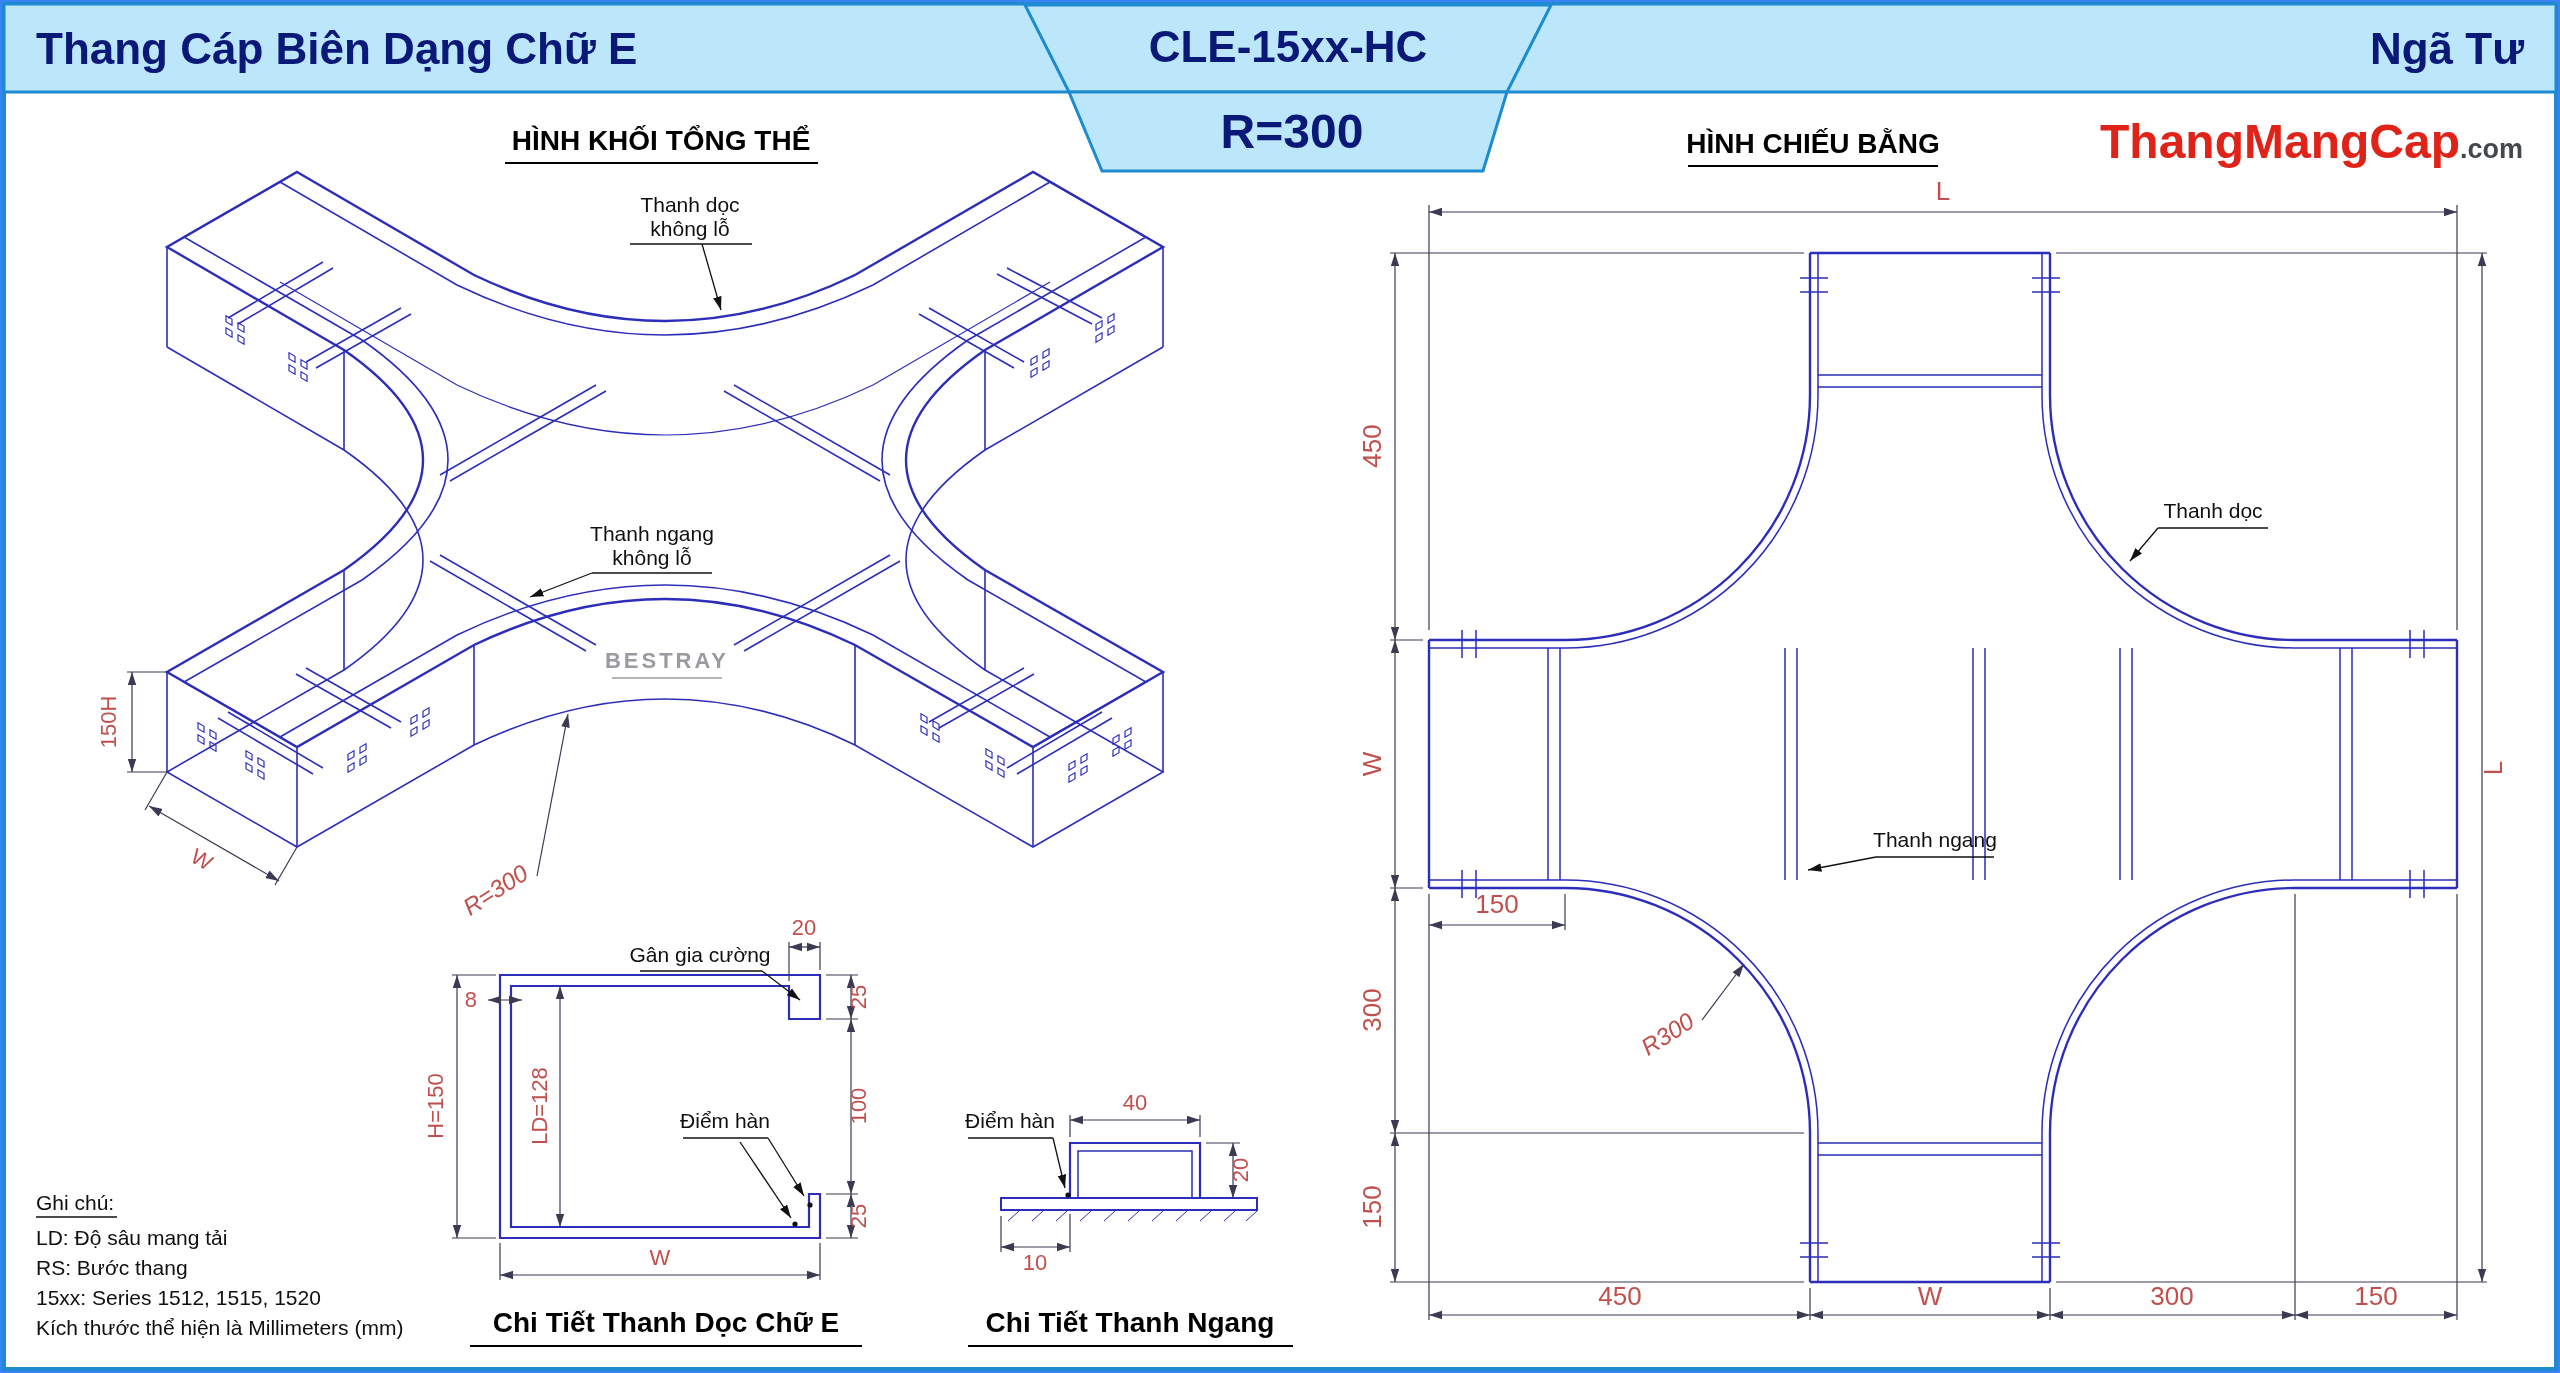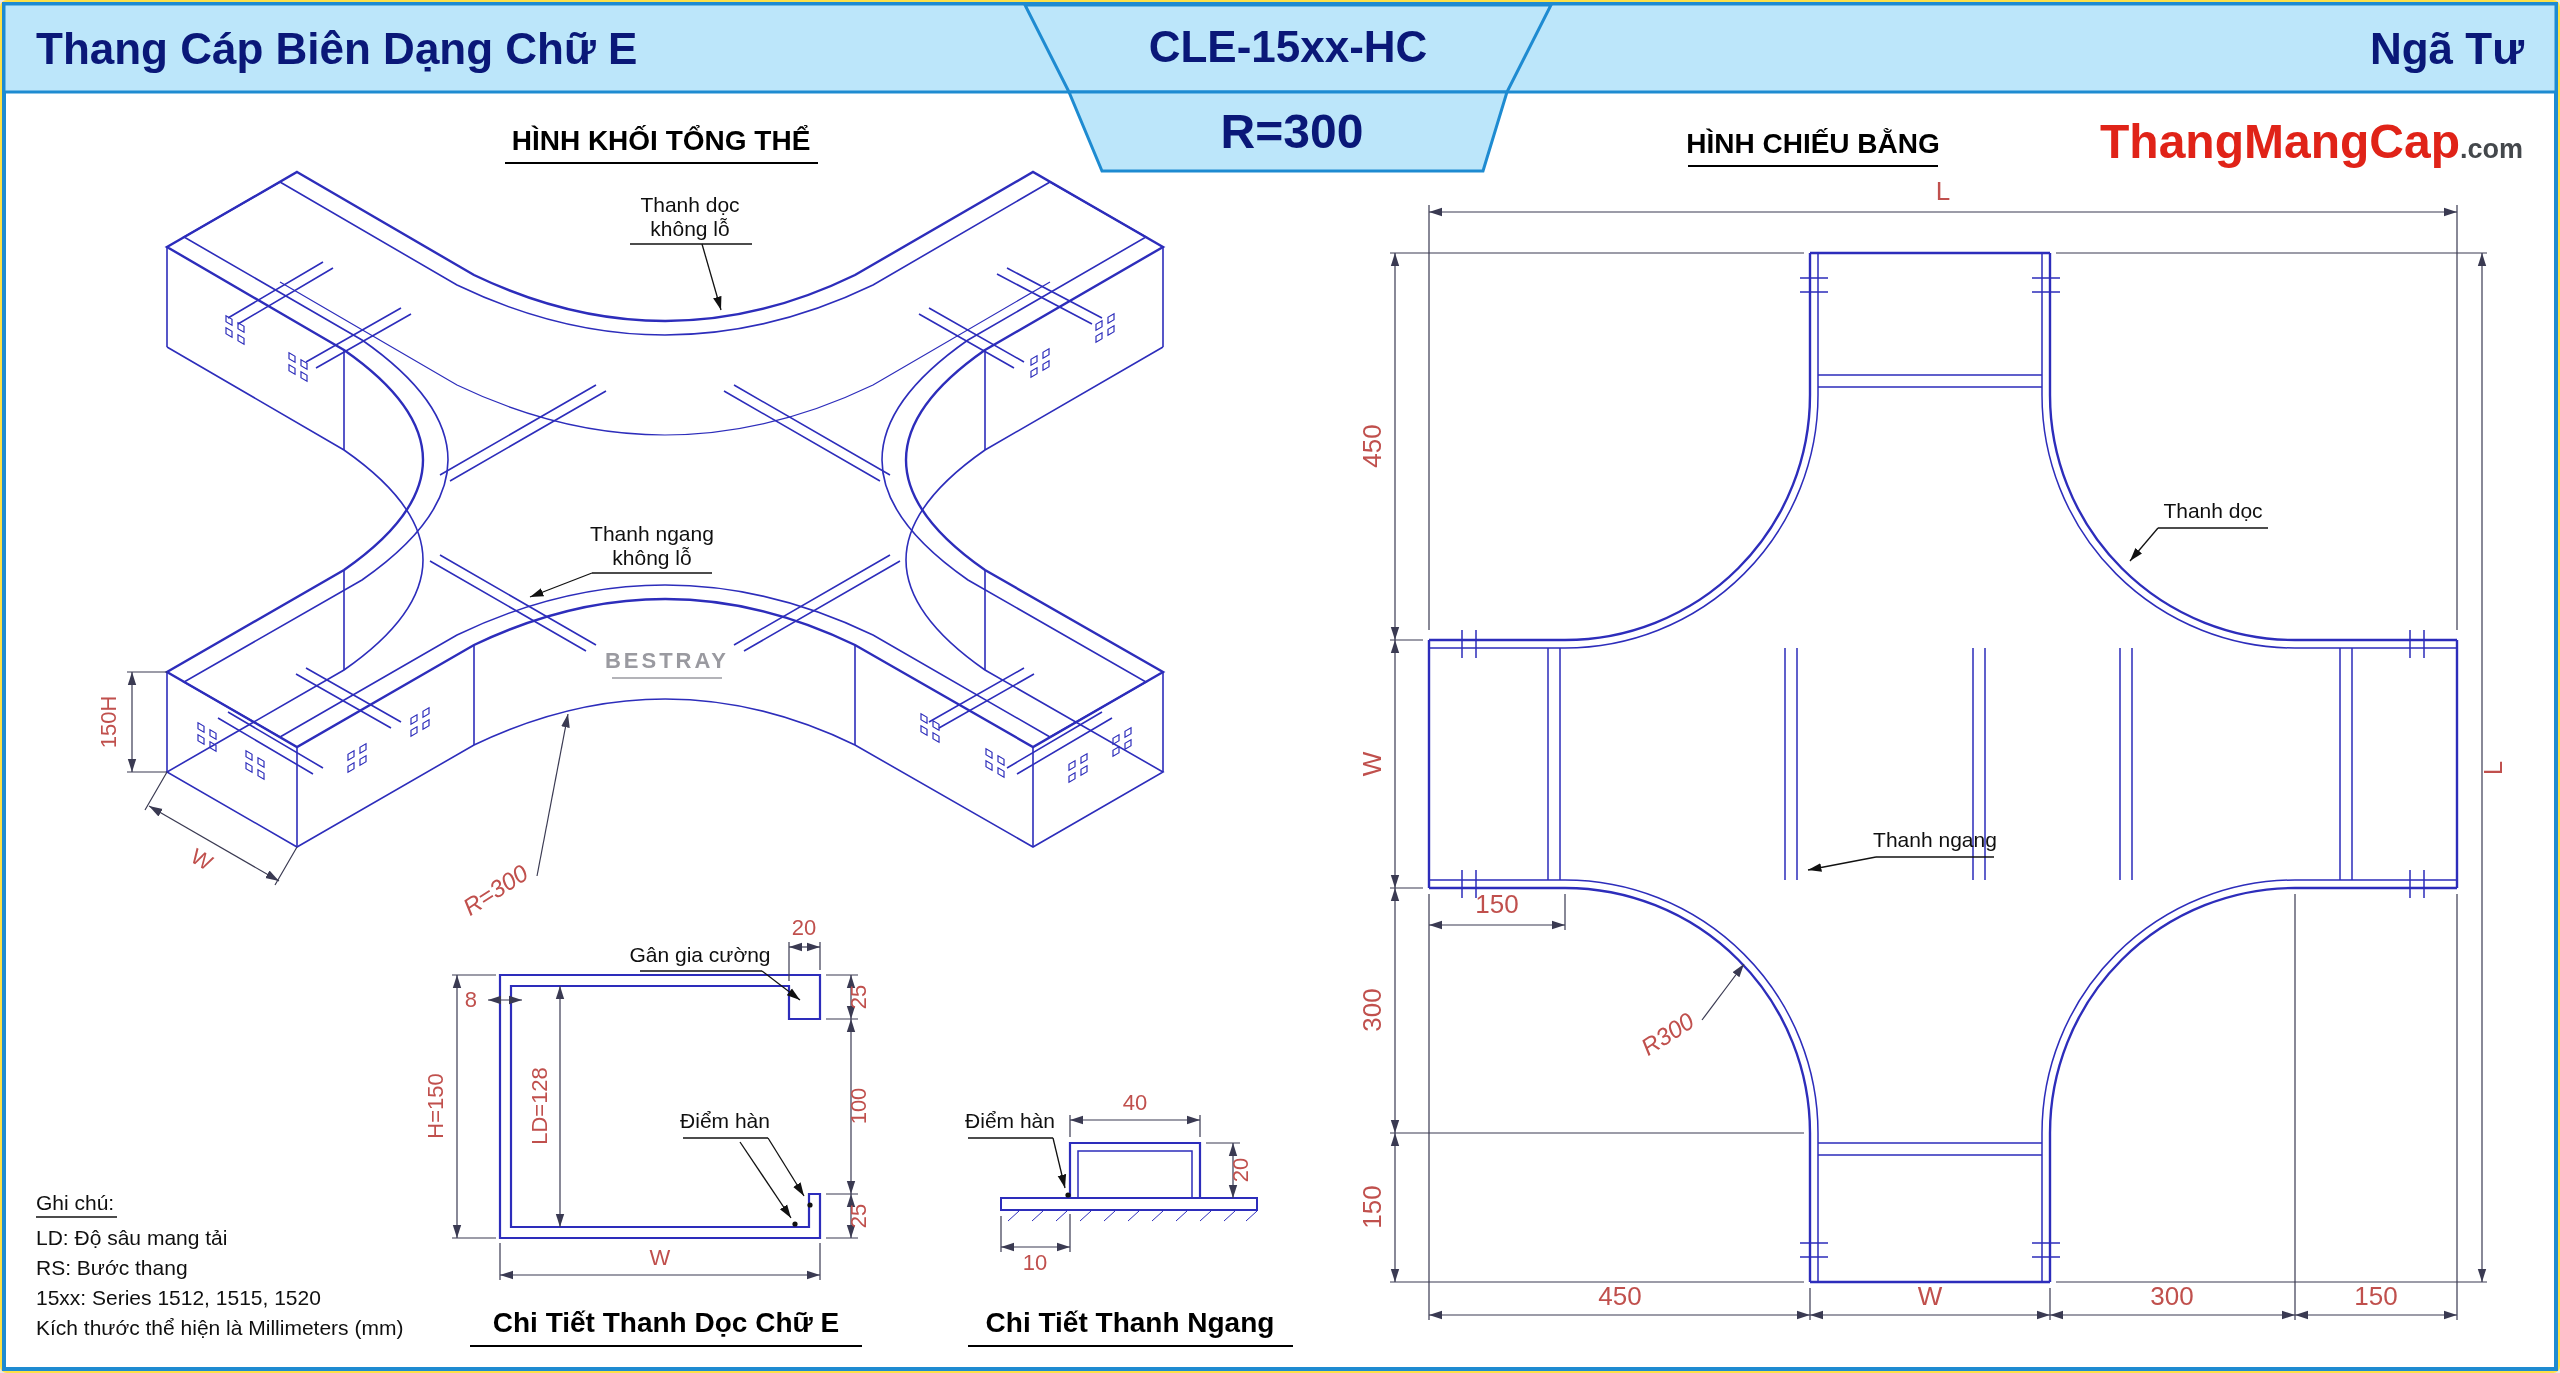--- a/index.html
+++ b/index.html
@@ -1,16 +1,16 @@
 <!DOCTYPE html>
 <html><head>
 <meta charset="utf-8">
 <style>
   html,body{margin:0;padding:0;background:#e8e8e8;}
-  .page{position:relative;width:2560px;height:1373px;background:#fde047;font-family:"Liberation Sans",sans-serif;overflow:hidden;border-radius:7px;}
+  .page{position:relative;width:2560px;height:1373px;background:#3b82f6;font-family:"Liberation Sans",sans-serif;overflow:hidden;}
   svg{position:absolute;left:0;top:0;}
   svg text{font-family:"Liberation Sans",sans-serif;}
   .t-hdr{fill:#0a1878;font-size:44px;font-weight:bold;}
   .t-model{fill:#0a1878;font-size:44px;font-weight:bold;}
   .t-radius{fill:#0a1878;font-size:48px;font-weight:bold;}
   .t-title{fill:#000;font-size:28px;font-weight:bold;}
   .t-lbl{fill:#101010;font-size:21px;}
   .t-dim{fill:#c0504d;font-size:26px;}
   .t-dim-s{fill:#c0504d;font-size:22px;}
   .t-dim-i{fill:#c0504d;font-size:24px;font-style:italic;}

